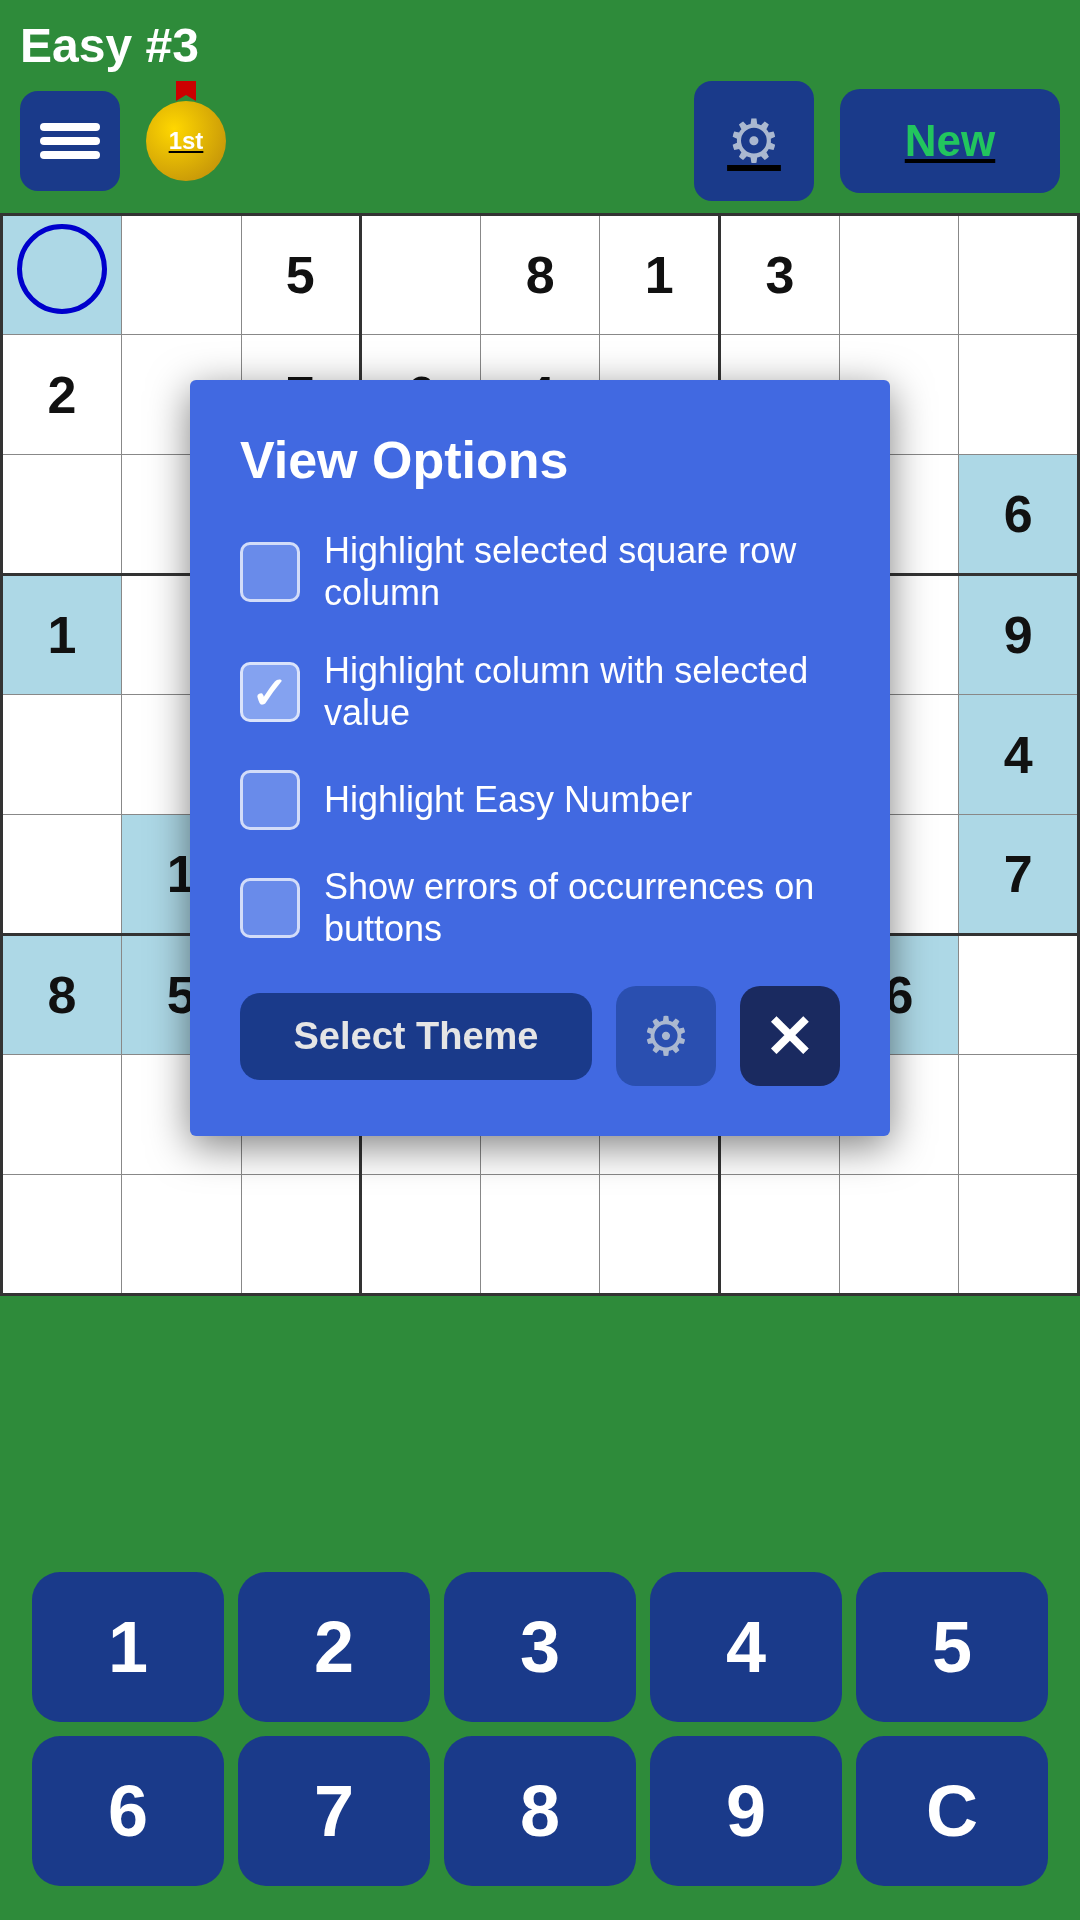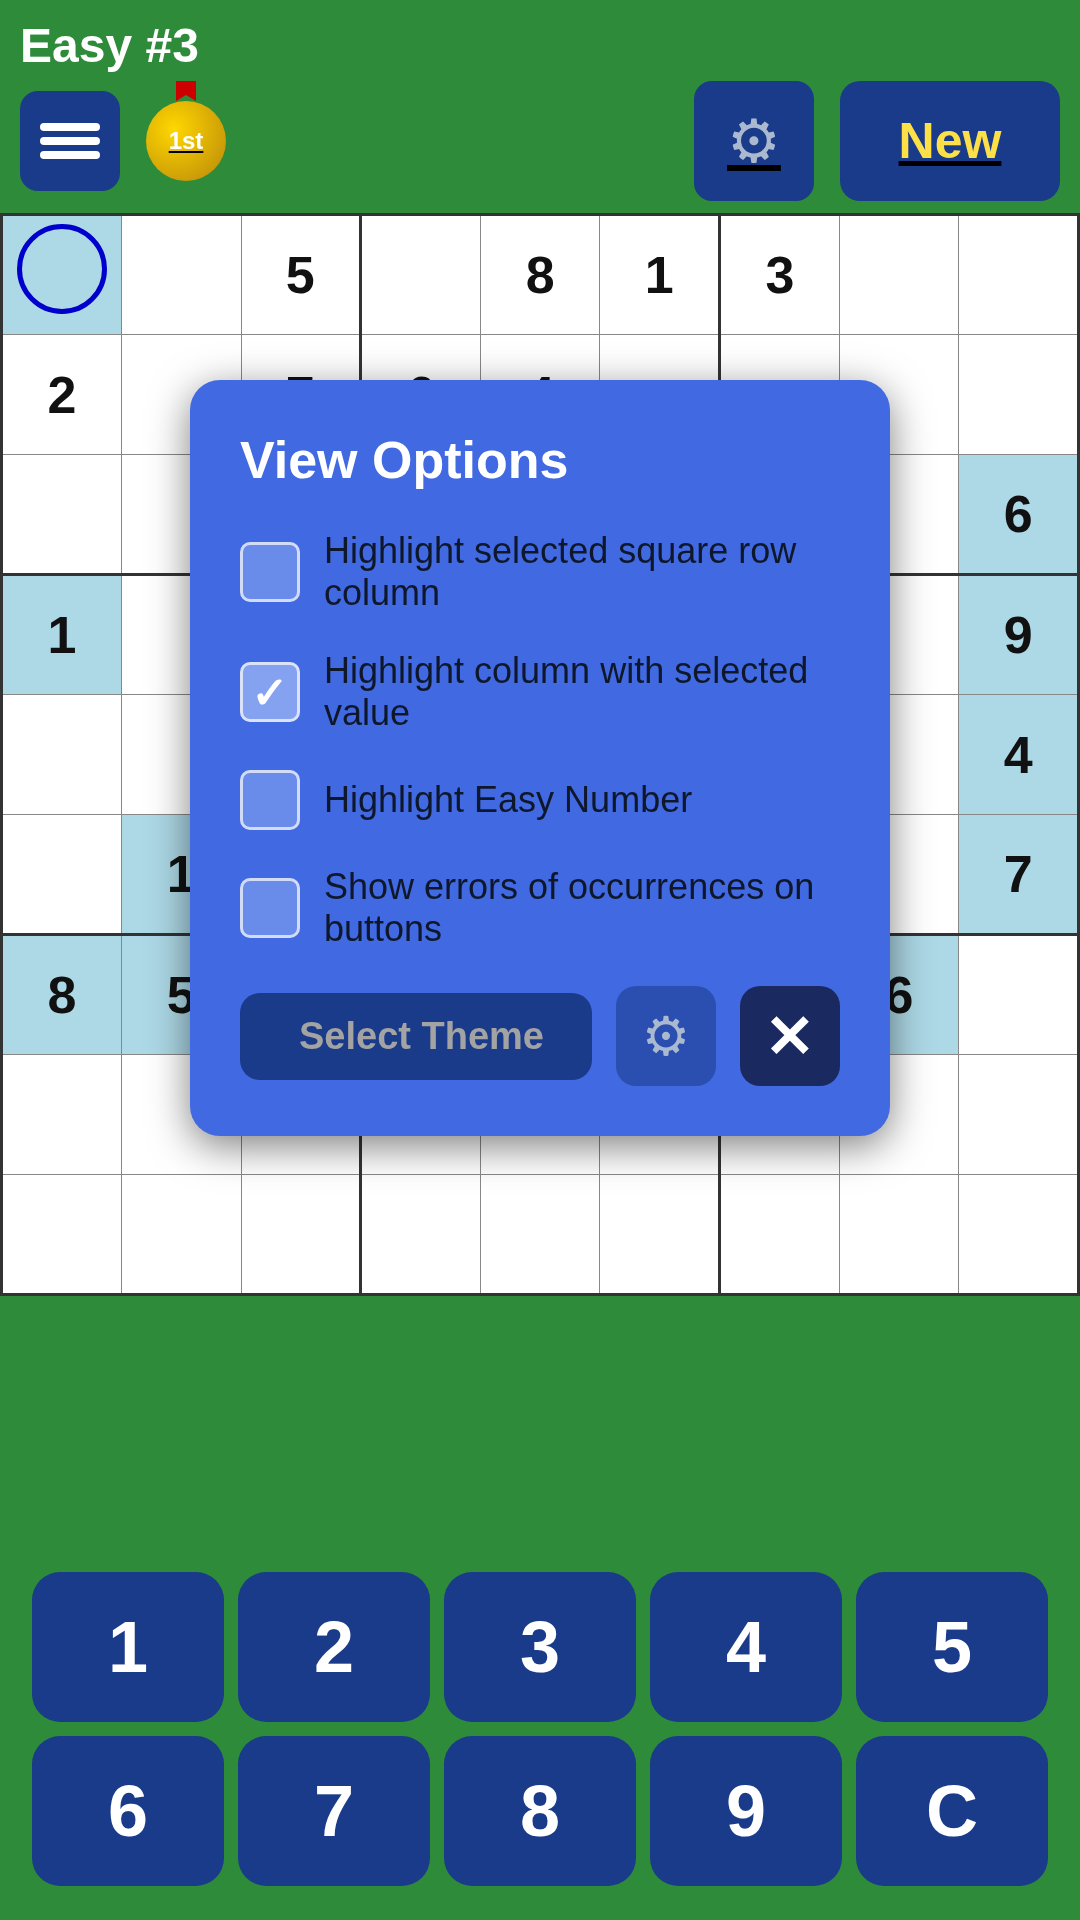--- a/index.html
+++ b/index.html
@@ -45,26 +45,26 @@
       height: 100px;
     }
     #settings-btn {
       width: 120px;
       height: 120px;
       margin-left: auto;
       margin-right: 10px;
     }
     #new-btn {
       width: 220px;
-      height: 120px;
+      height: 104px;
       background: #1a3a8a;
       border: none;
       border-radius: 20px;
-      color: #fde047;
-      font-size: 50px;
+      color: #22c55e;
+      font-size: 44px;
       font-weight: bold;
       cursor: pointer;
     }
     .hamburger-line {
       width: 60px;
       height: 8px;
       background: white;
       border-radius: 4px;
       margin: 6px auto;
       display: block;
@@ -163,21 +163,21 @@
       width: 1080px;
       height: 100%;
       z-index: 10;
       display: flex;
       align-items: flex-start;
       justify-content: center;
       padding-top: 380px;
     }
     #view-options-dialog {
       background: #4169e1;
-      border-radius: 30px;
+      border-radius: 6px;
       padding: 50px 50px 50px 50px;
       width: 700px;
       box-shadow: 0 10px 40px rgba(0,0,0,0.5);
     }
     #dialog-title {
       color: white;
       font-size: 52px;
       font-weight: bold;
       margin-bottom: 40px;
     }
@@ -201,40 +201,39 @@
     }
     .checkbox.checked {
       background: rgba(200,220,255,0.5);
     }
     .checkbox-check {
       color: white;
       font-size: 44px;
       font-weight: bold;
     }
     .option-label {
-      color: #0f172a;
+      color: #ffffff;
       font-size: 36px;
     }
     #dialog-buttons {
       display: flex;
       gap: 24px;
       margin-top: 30px;
       align-items: center;
     }
     #select-theme-btn {
       background: #1a3a8a;
-      color: #a3a3a3;
+      color: #e5e5e5;
       font-size: 38px;
       font-weight: bold;
       border: none;
       border-radius: 20px;
-      padding: 22px 48px;
+      padding: 22px 24px;
       cursor: pointer;
       flex: 1;
-      text-align: right;
     }
     #dialog-settings-btn {
       width: 100px;
       height: 100px;
       background: #2a4fb0;
       border: none;
       border-radius: 20px;
       cursor: pointer;
       display: flex;
       align-items: center;

